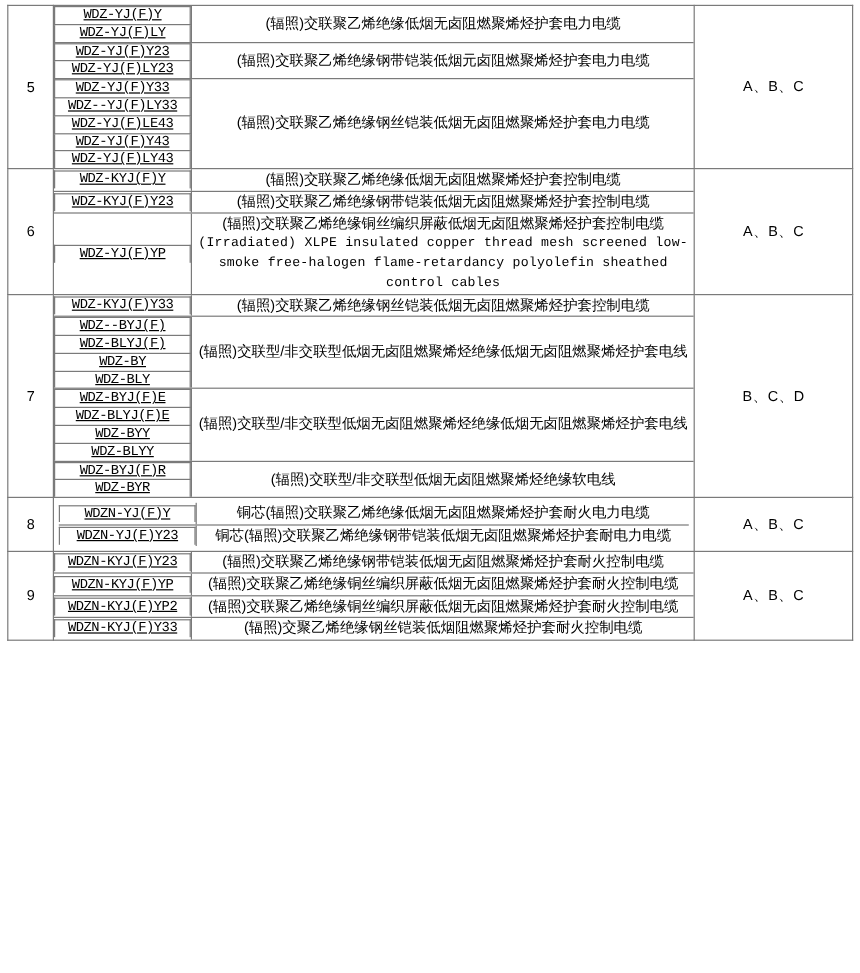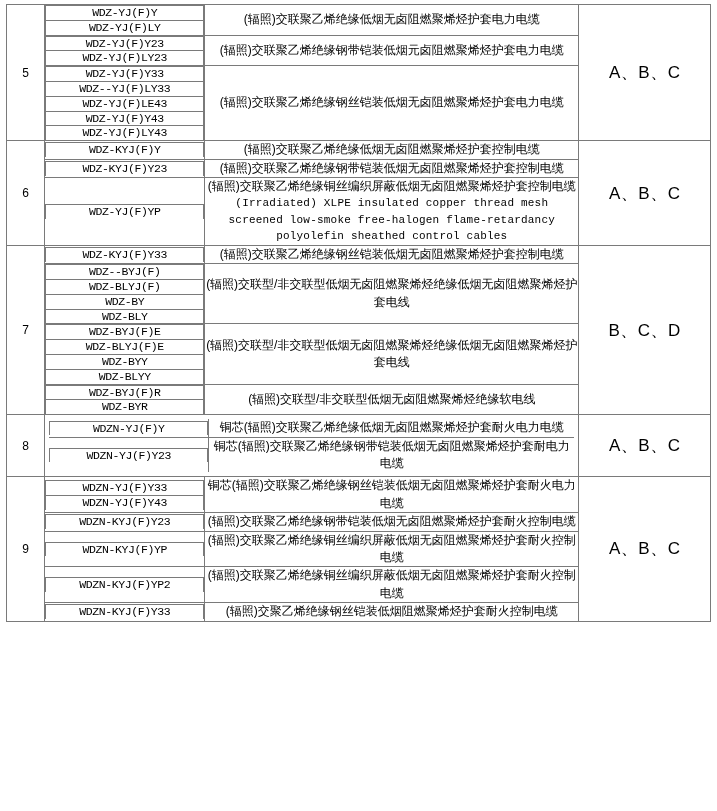--- a/index.html
+++ b/index.html
@@ -31,21 +31,21 @@
   .col-no    { width: 38px; }
   .col-model { width: 140px; }
   .col-name  { width: 392px; }
   .col-std   { width: 131px; }
 
   .no-cell {
     font-size: 12px;
     color: #000;
   }
   .std-cell {
-    font-size: 17px;
+    font-size: 12px;
     letter-spacing: 0.5px;
   }
   .model-group {
     width: 100%;
     border-collapse: collapse;
   }
   .model-group td {
     border: none;
     border-bottom: 1px solid #7a7a7a;
     text-align: center;
@@ -86,24 +86,25 @@
   }
   .stack > tbody > tr:last-child > td {
     border-bottom: none;
   }
   .pair {
     width: 100%;
     border-collapse: collapse;
     table-layout: fixed;
   }
   .pair td.m {
-    width: 159px;
+    width: 114px;
     border: none;
     border-right: 1px solid #7a7a7a;
     vertical-align: middle;
+    text-decoration: underline;
   }
   .pair td.n {
     border: none;
     vertical-align: middle;
     margin-left: 36px;
   }
 </style>
 </head>
 <body>
 
@@ -467,45 +468,20 @@
               <tbody>
                 <tr>
                   <td>
                     <table class="pair">
                       <tbody>
                         <tr>
                           <td class="m">
                             <table class="model-group">
                               <tbody>
                                 <tr>
-                                  <td>WDZN-YJ(F)Y33</td>
-                                </tr>
-                                <tr>
-                                  <td>WDZN-YJ(F)Y43</td>
-                                </tr>
-                              </tbody>
-                            </table>
-                          </td>
-                          <td class="n name-cell">
-                            <span class="cn">铜芯(辐照)交联聚乙烯绝缘钢丝铠装低烟无卤阻燃聚烯烃护套耐火电力电缆</span>
-                          </td>
-                        </tr>
-                      </tbody>
-                    </table>
-                  </td>
-                </tr>
-                <tr>
-                  <td>
-                    <table class="pair">
-                      <tbody>
-                        <tr>
-                          <td class="m">
-                            <table class="model-group">
-                              <tbody>
-                                <tr>
                                   <td>WDZN-KYJ(F)Y23</td>
                                 </tr>
                               </tbody>
                             </table>
                           </td>
                           <td class="n name-cell">
                             <span class="cn">(辐照)交联聚乙烯绝缘钢带铠装低烟无卤阻燃聚烯烃护套耐火控制电缆</span>
                           </td>
                         </tr>
                       </tbody>

